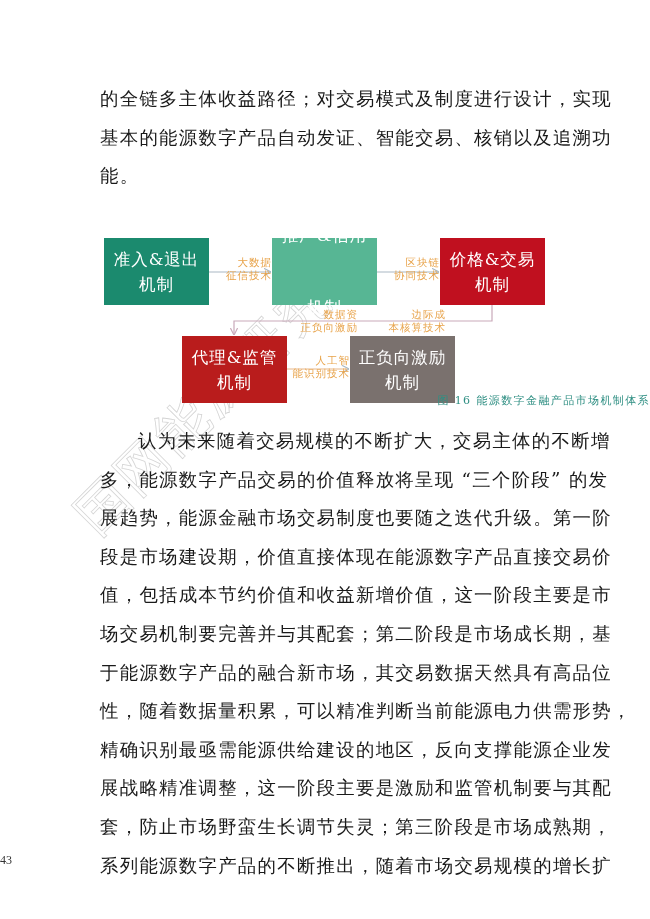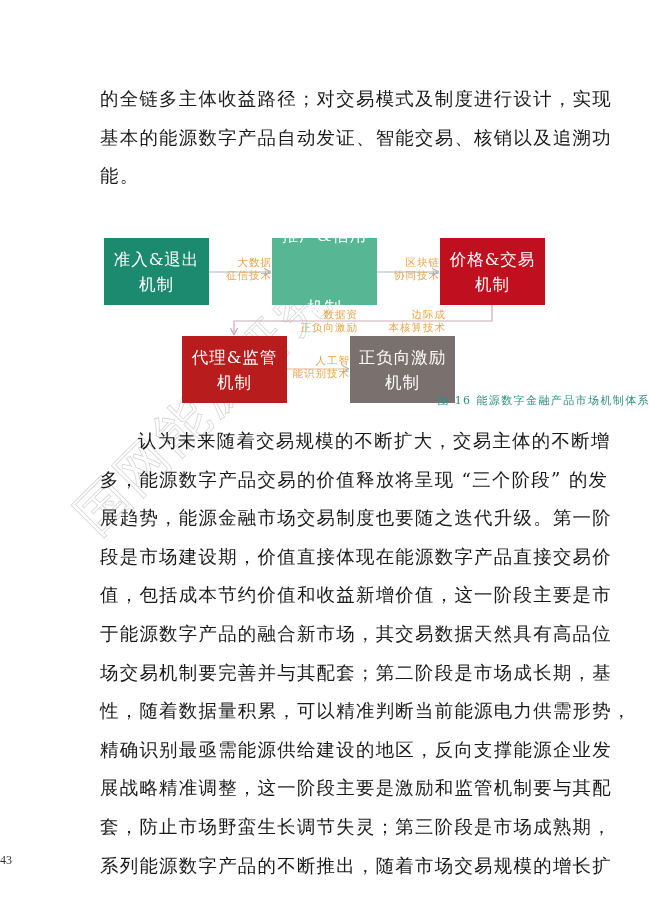--- a/index.html
+++ b/index.html
@@ -178,22 +178,22 @@
   </div>
 
   <div class="caption">图 16  能源数字金融产品市场机制体系</div>
 
   <div class="para" id="para-main">
     <span class="line indent">认为未来随着交易规模的不断扩大，交易主体的不断增</span>
     <span class="line">多，能源数字产品交易的价值释放将呈现 “三个阶段” 的发</span>
     <span class="line">展趋势，能源金融市场交易制度也要随之迭代升级。第一阶</span>
     <span class="line">段是市场建设期，价值直接体现在能源数字产品直接交易价</span>
     <span class="line">值，包括成本节约价值和收益新增价值，这一阶段主要是市</span>
+    <span class="line">场交易机制要完善并与其配套；第二阶段是市场成长期，基</span>
     <span class="line">于能源数字产品的融合新市场，其交易数据天然具有高品位</span>
-    <span class="line">场交易机制要完善并与其配套；第二阶段是市场成长期，基</span>
     <span class="line">性，随着数据量积累，可以精准判断当前能源电力供需形势，</span>
     <span class="line">精确识别最亟需能源供给建设的地区，反向支撑能源企业发</span>
     <span class="line">展战略精准调整，这一阶段主要是激励和监管机制要与其配</span>
     <span class="line">套，防止市场野蛮生长调节失灵；第三阶段是市场成熟期，</span>
     <span class="line">系列能源数字产品的不断推出，随着市场交易规模的增长扩</span>
   </div>
 
   <div class="page-number">43</div>
 </div>
 

